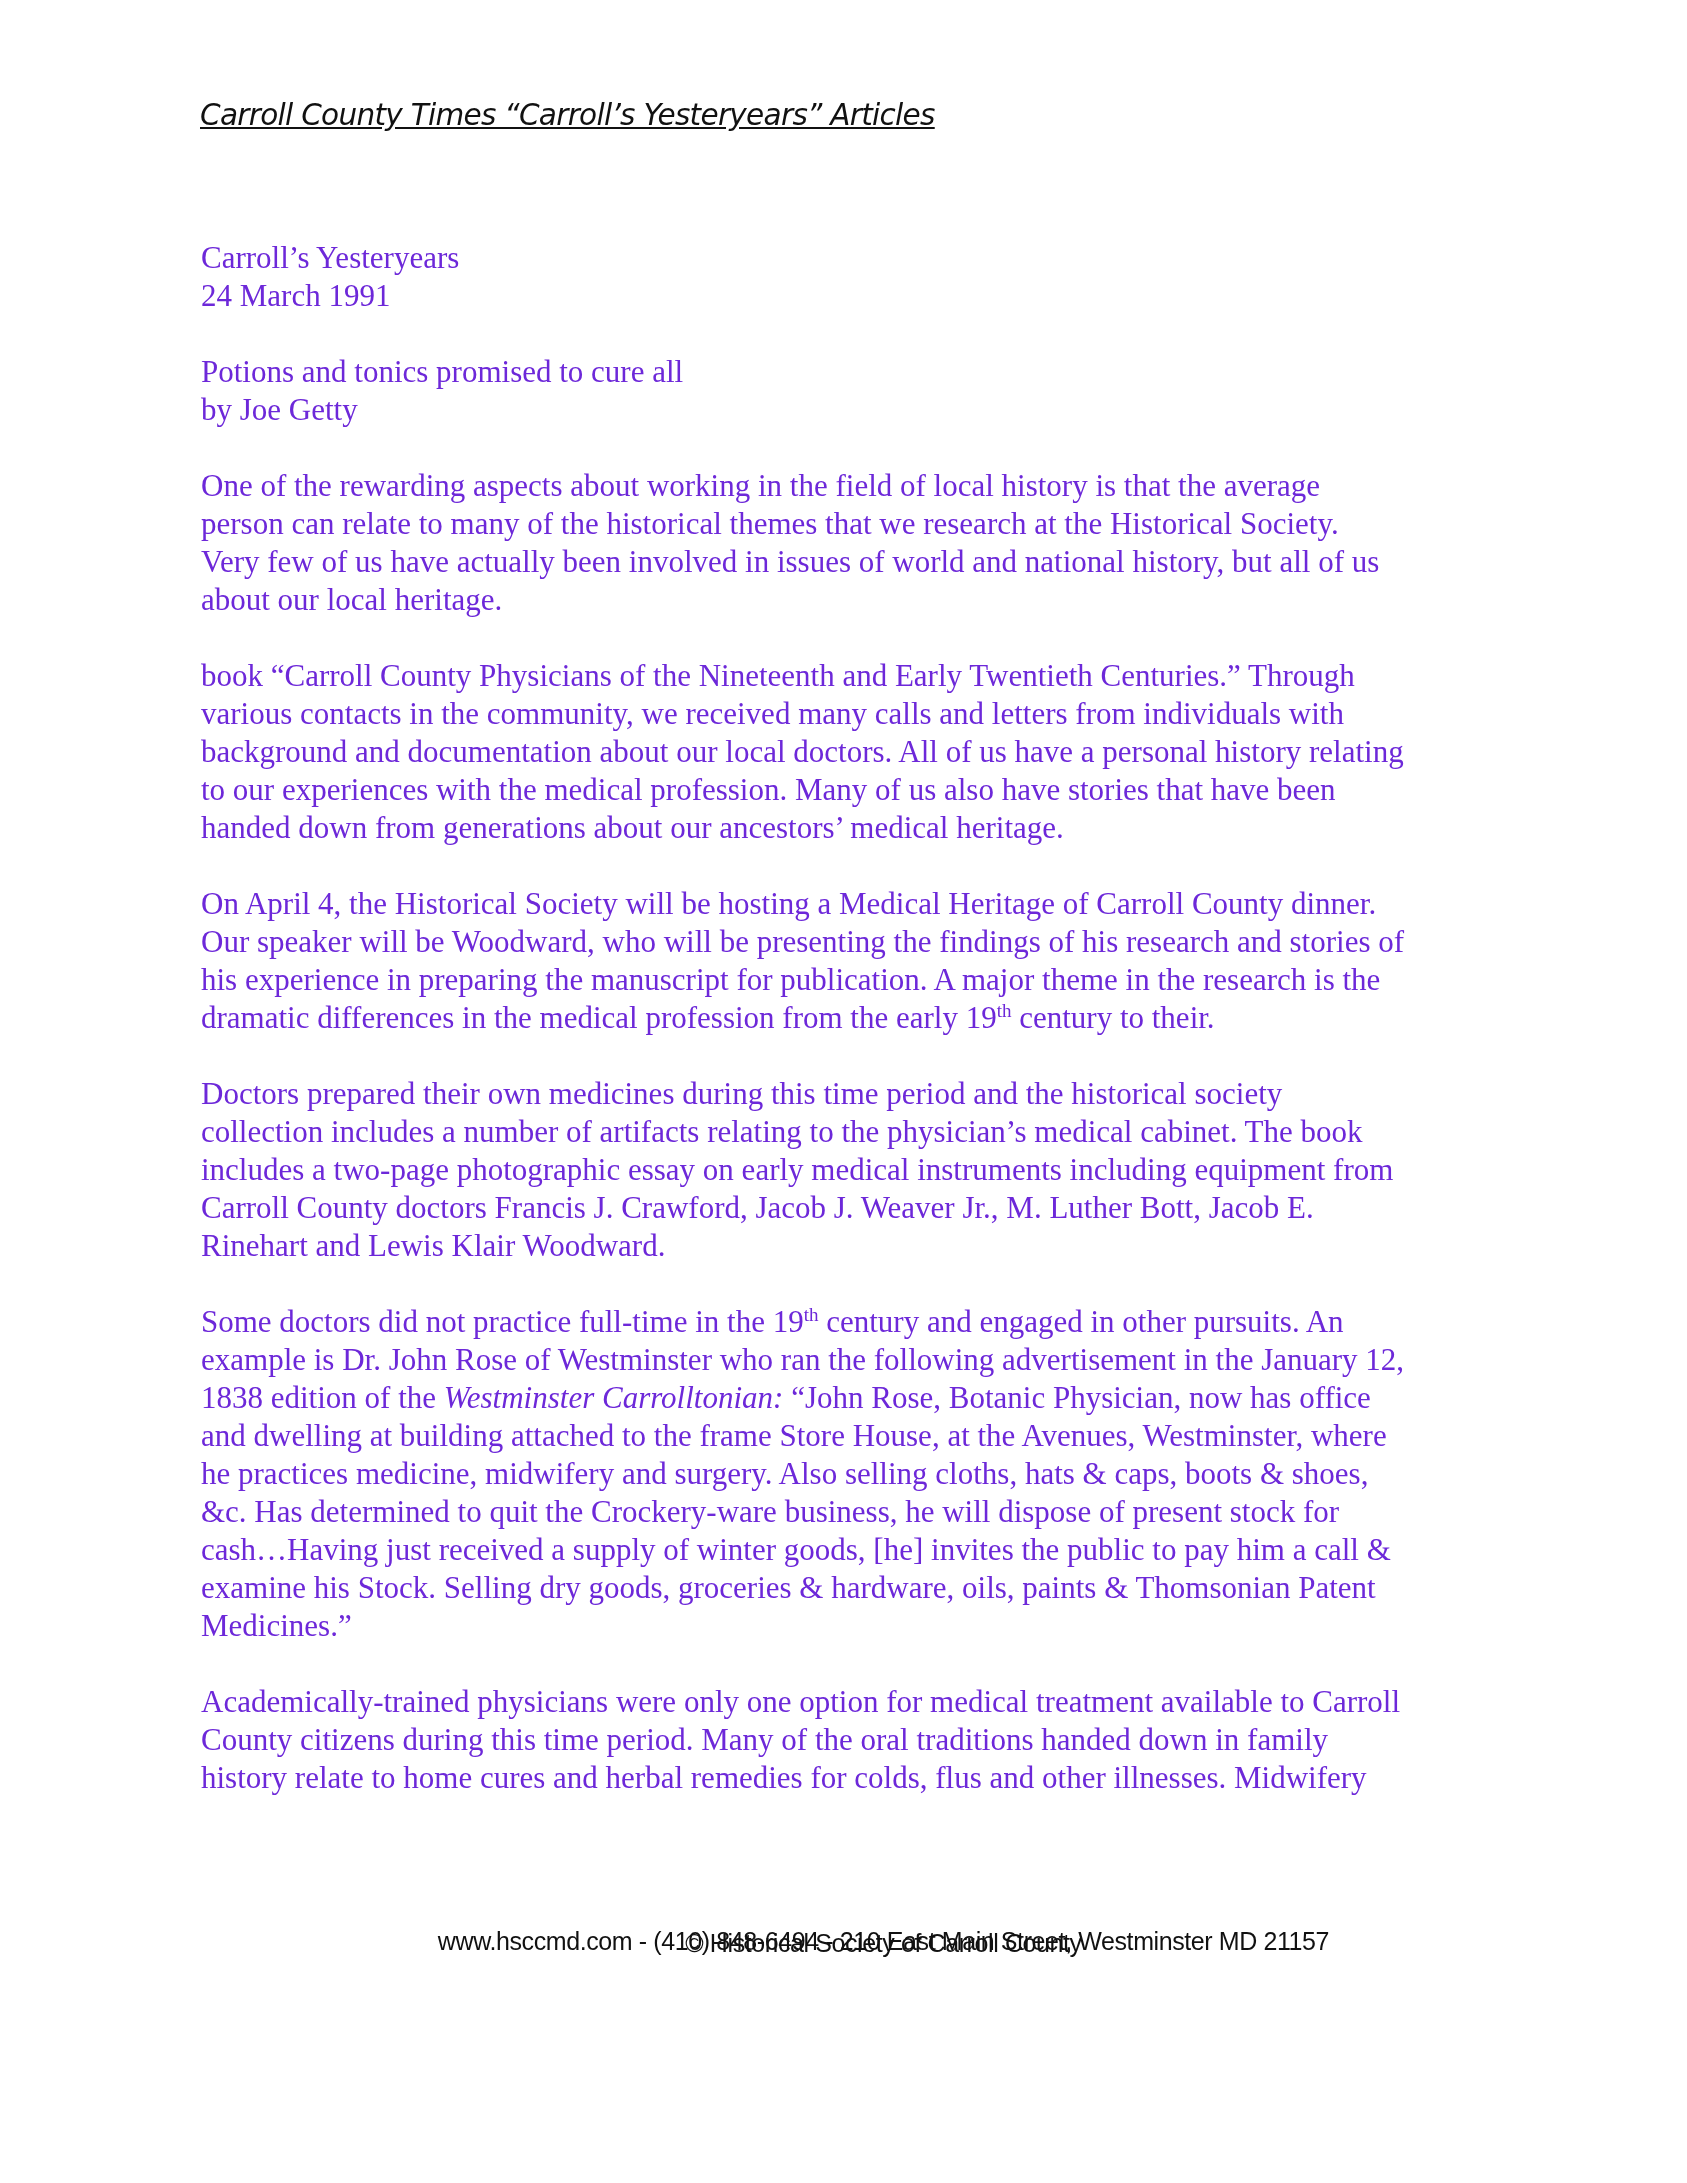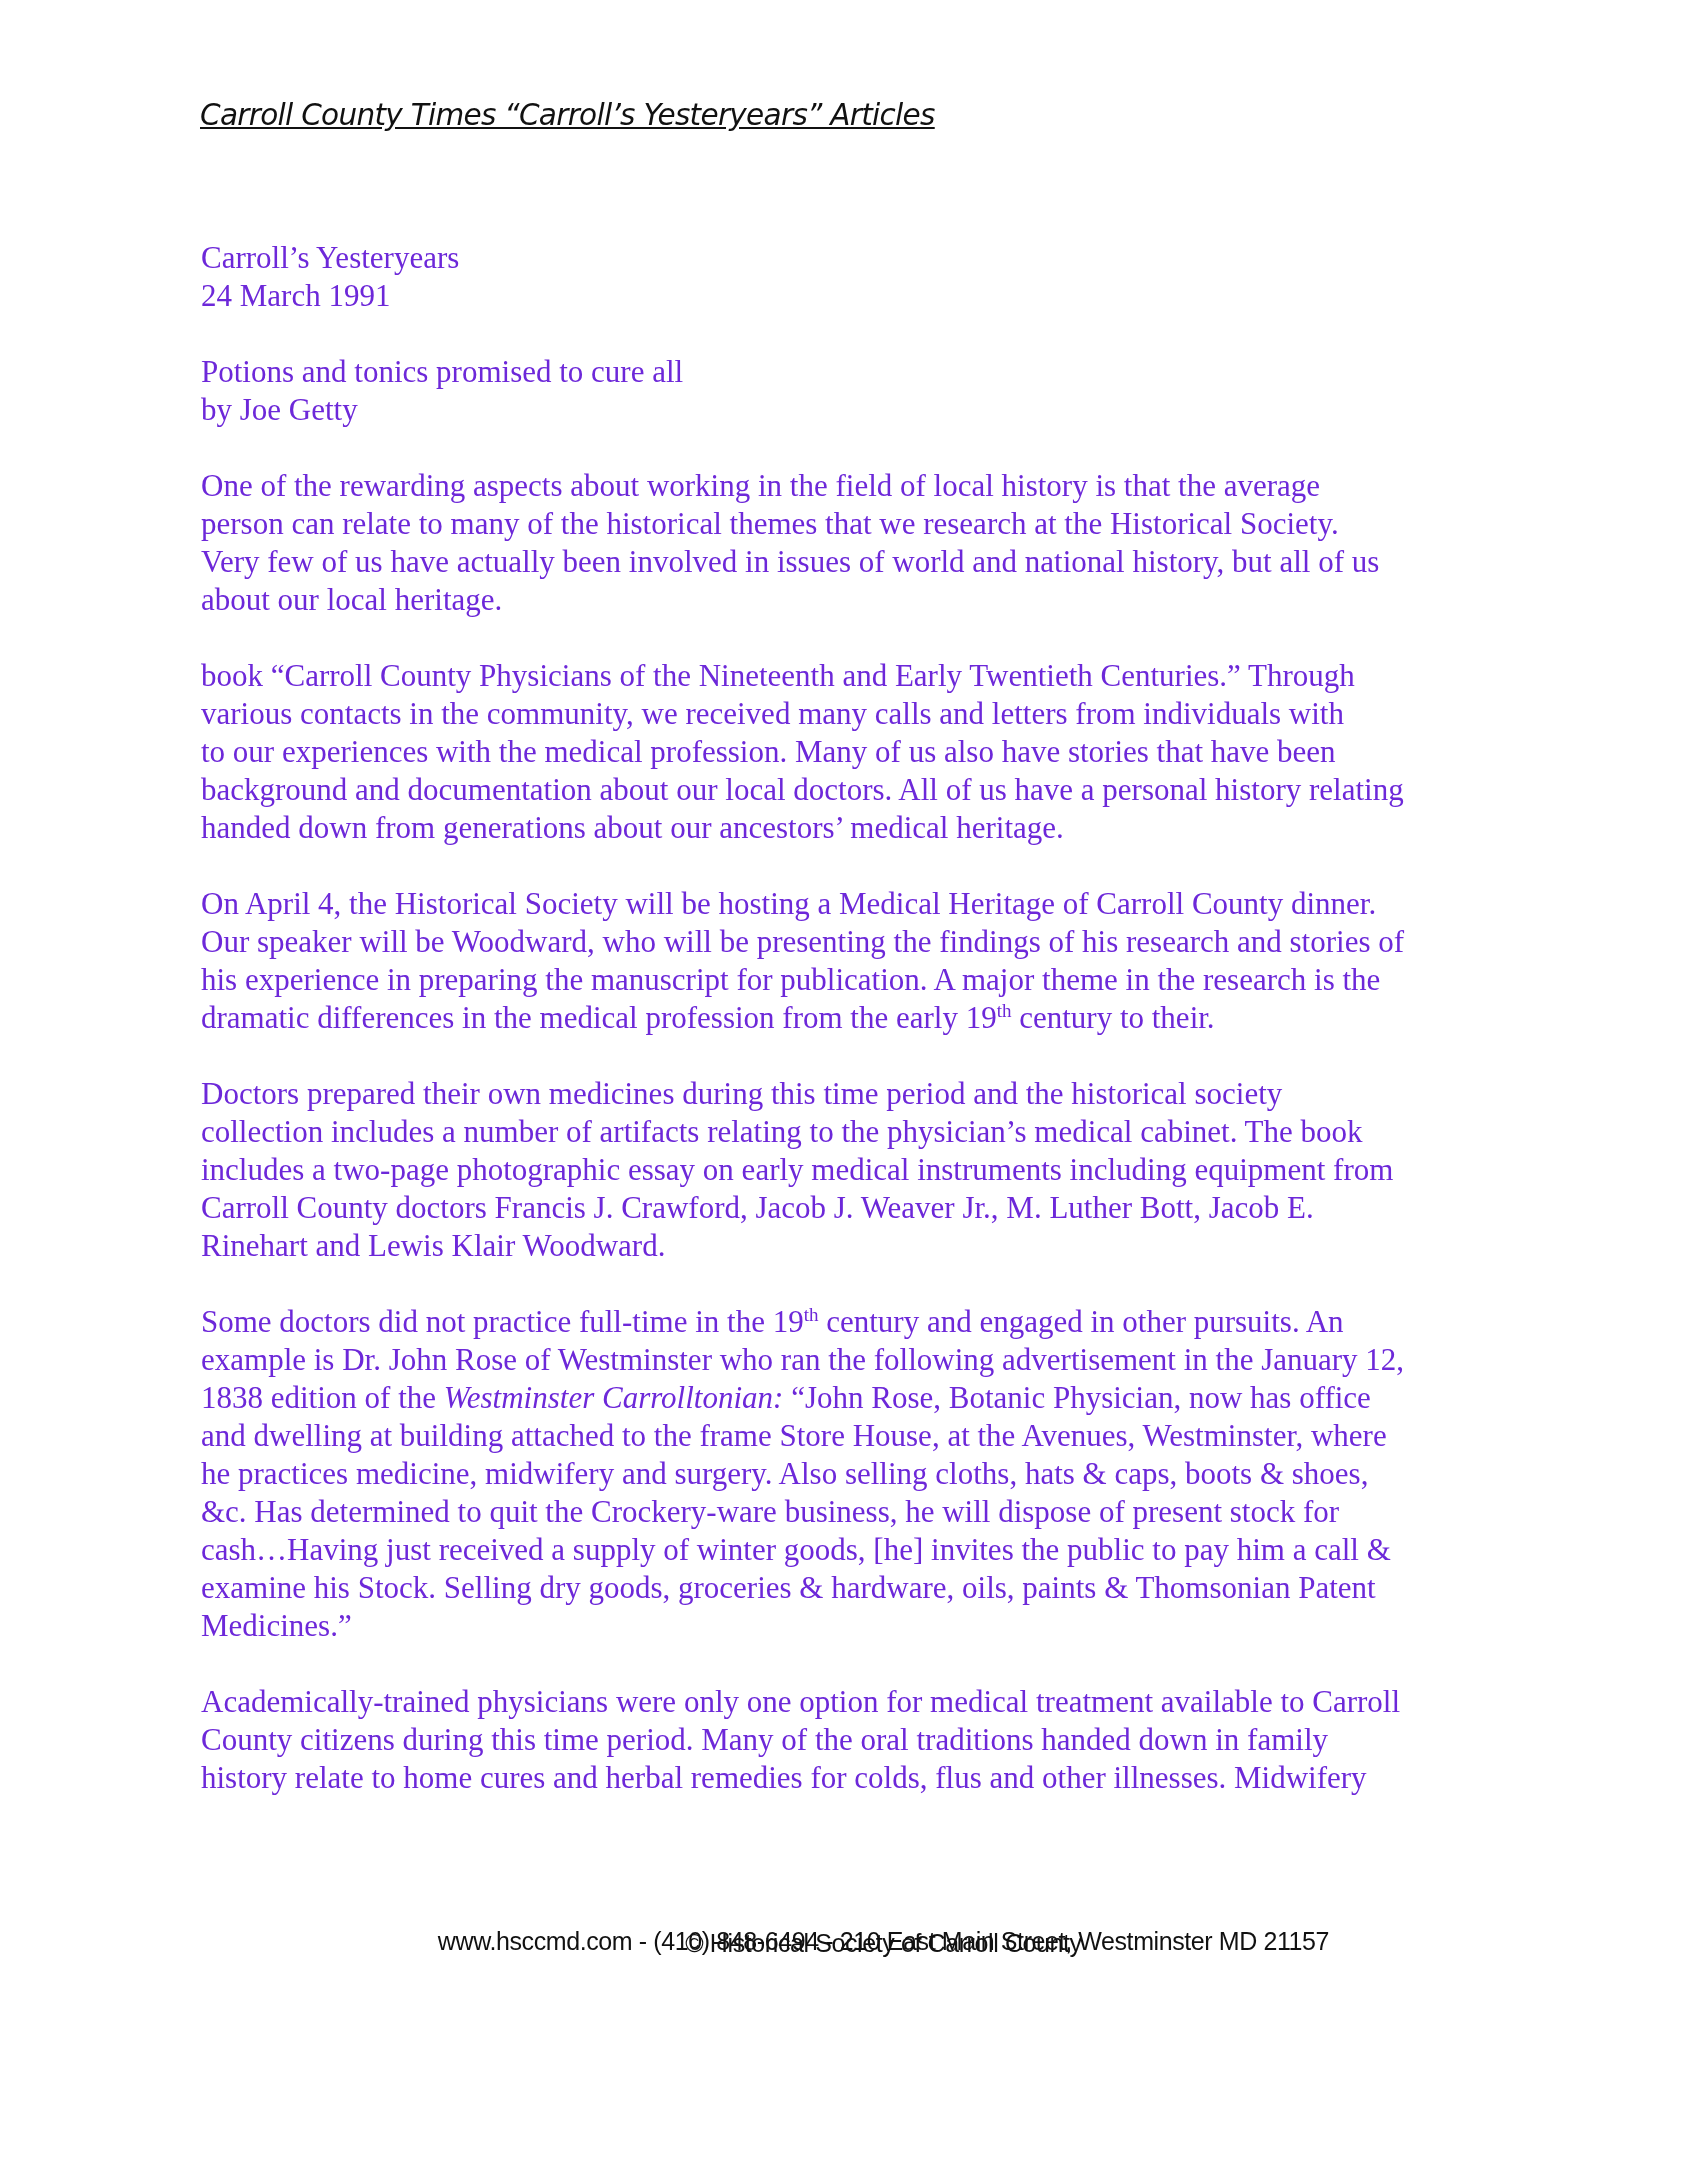--- a/index.html
+++ b/index.html
@@ -94,22 +94,22 @@
     <p>
       <span class="line">One of the rewarding aspects about working in the field of local history is that the average</span>
       <span class="line">person can relate to many of the historical themes that we research at the Historical Society.</span>
       <span class="line">Very few of us have actually been involved in issues of world and national history, but all of us</span>
       <span class="line">about our local heritage.</span>
     </p>
 
     <p>
       <span class="line">book “Carroll County Physicians of the Nineteenth and Early Twentieth Centuries.” Through</span>
       <span class="line">various contacts in the community, we received many calls and letters from individuals with</span>
+      <span class="line">background and documentation about our local doctors. All of us have a personal history relating</span>
       <span class="line">to our experiences with the medical profession. Many of us also have stories that have been</span>
-      <span class="line">background and documentation about our local doctors. All of us have a personal history relating</span>
       <span class="line">handed down from generations about our ancestors’ medical heritage.</span>
     </p>
 
     <p>
       <span class="line">On April 4, the Historical Society will be hosting a Medical Heritage of Carroll County dinner.</span>
       <span class="line">Our speaker will be Woodward, who will be presenting the findings of his research and stories of</span>
       <span class="line">his experience in preparing the manuscript for publication. A major theme in the research is the</span>
       <span class="line"><span>dramatic differences in the medical profession from the early 19</span><sup>th</sup><span> century to their.</span></span>
     </p>
 

